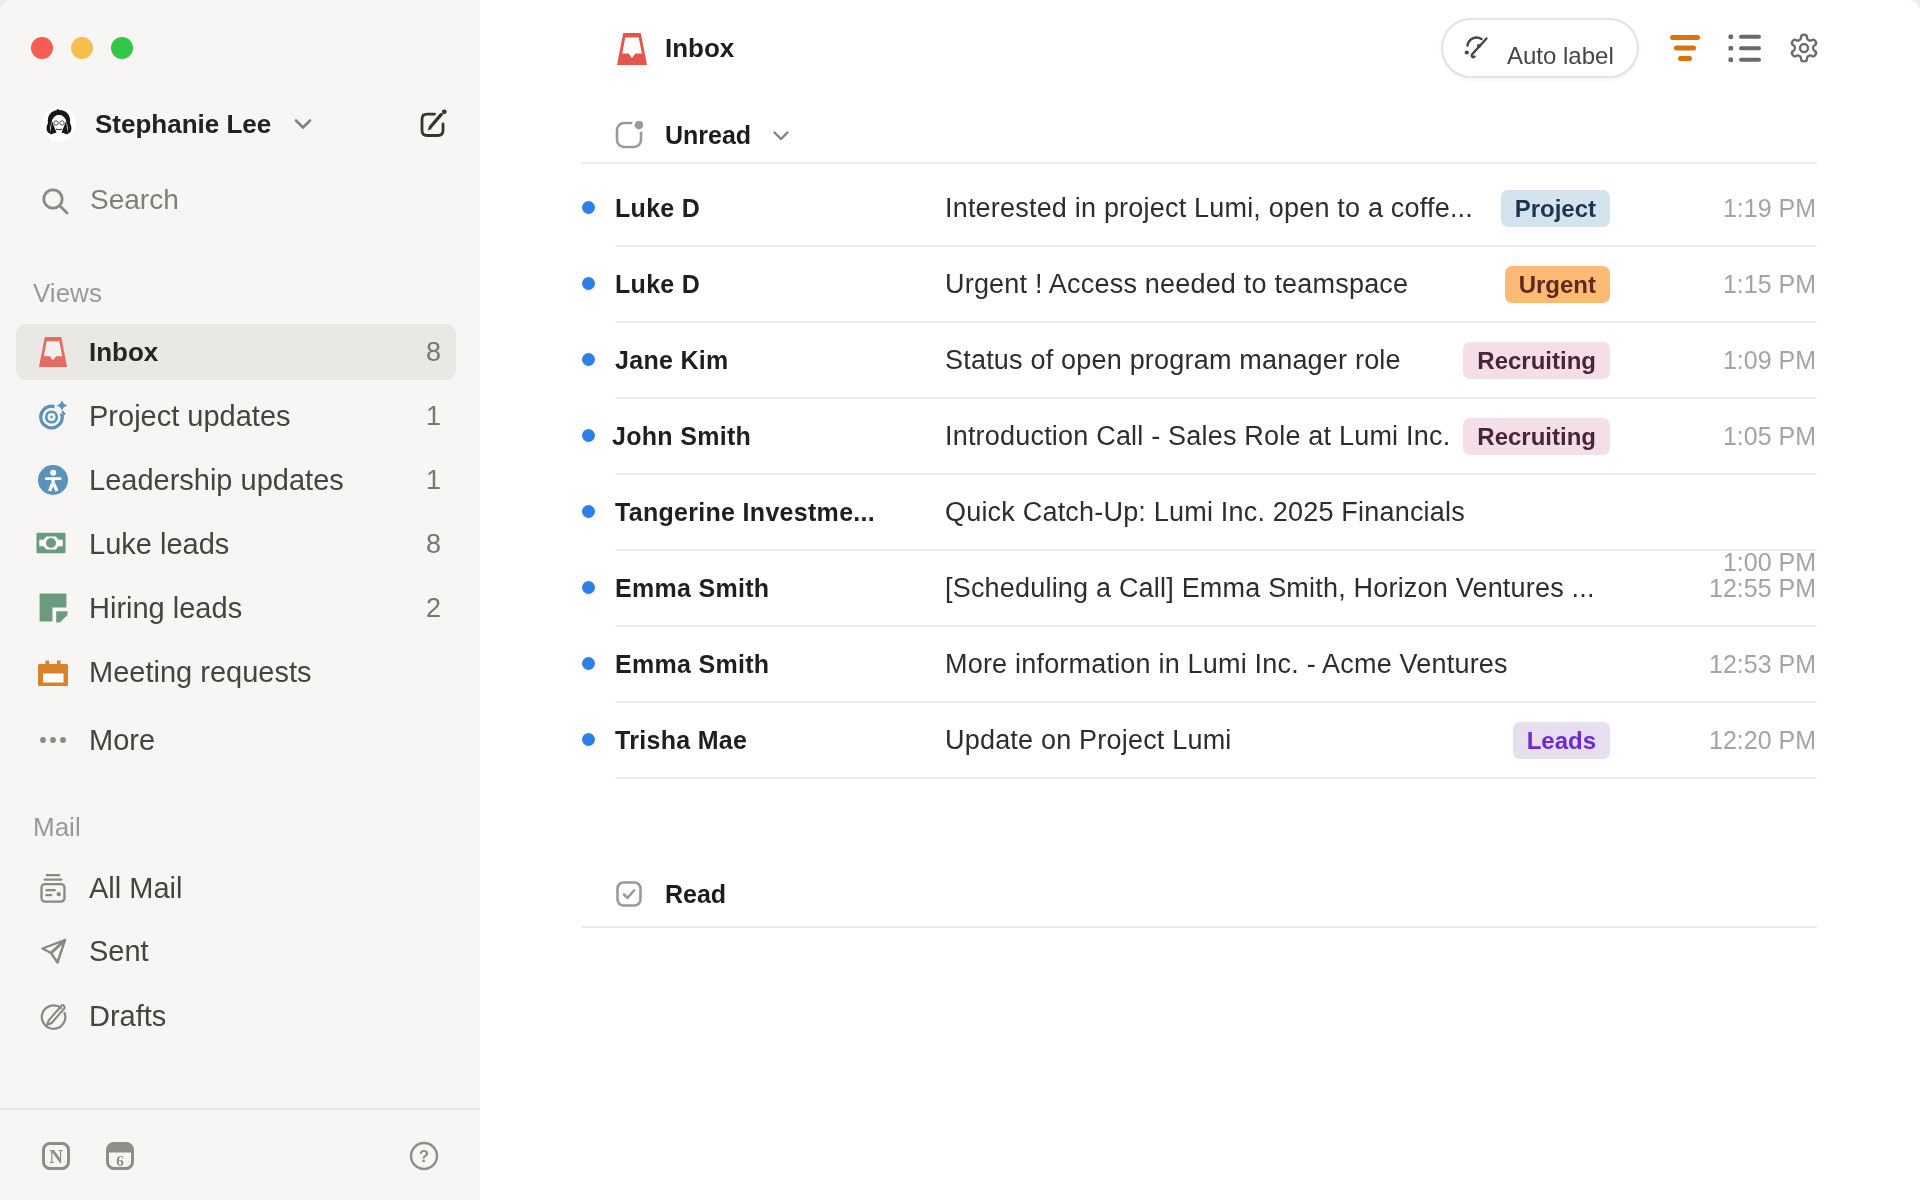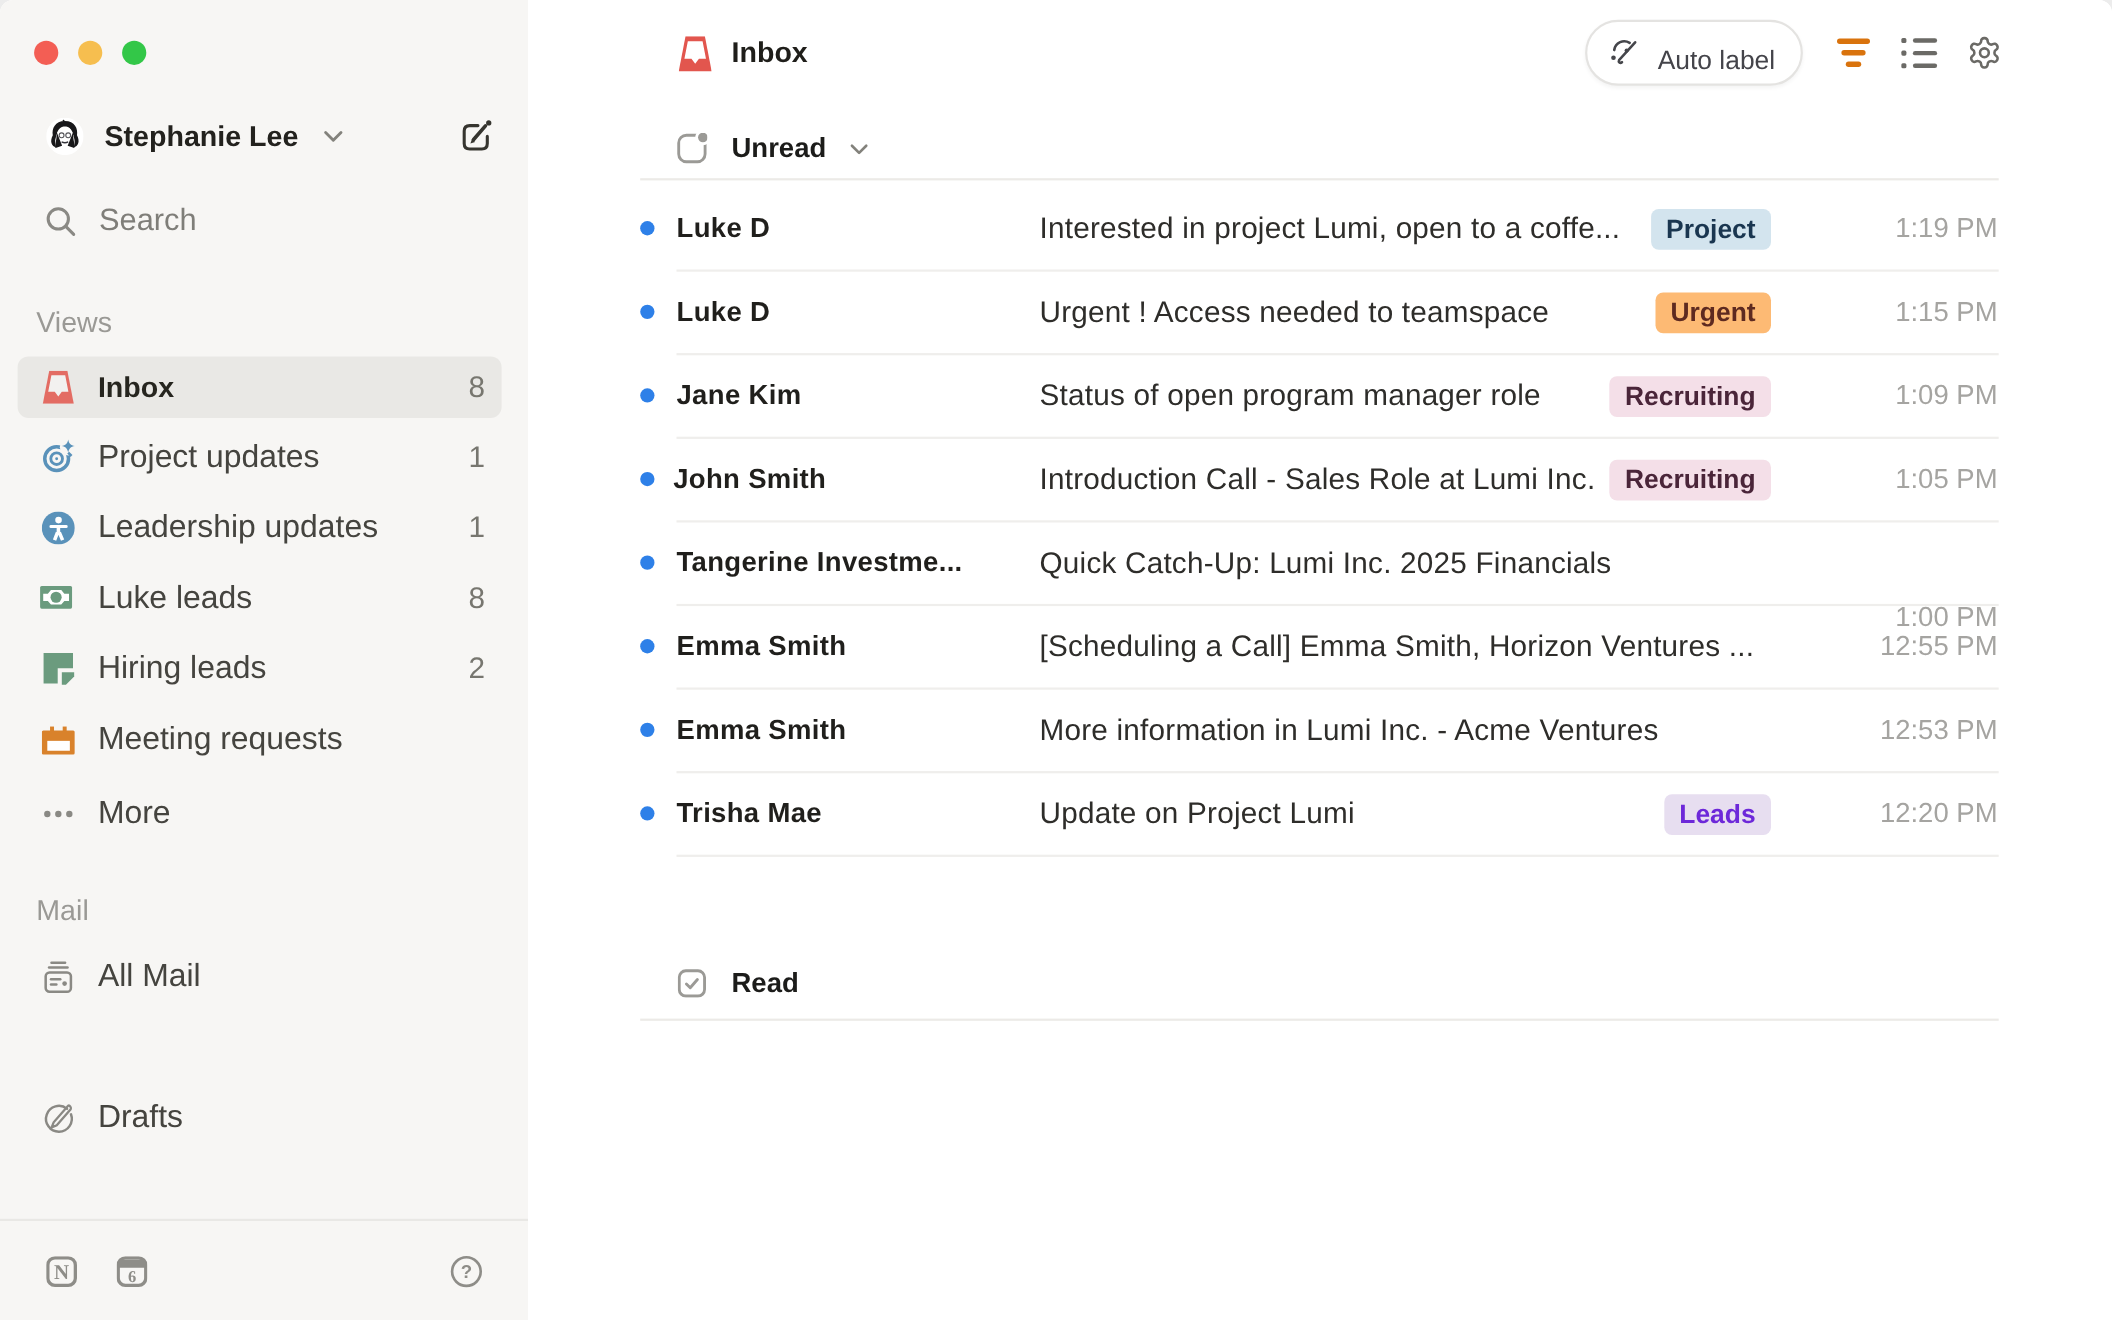--- a/index.html
+++ b/index.html
@@ -145,20 +145,27 @@
     <svg class="ic" width="30" height="34" viewBox="0 0 30 34" fill="none" stroke="#8a8984" stroke-width="2.6" stroke-linecap="round">
       <path d="M8 2.5 H22"></path>
       <path d="M5.5 7.5 H24.5"></path>
       <rect x="2" y="12.5" width="26" height="20" rx="4"></rect>
       <path d="M7.5 19.5 H17"></path>
       <path d="M7.5 25 H13"></path>
       <circle cx="21.5" cy="24" r="2.4" fill="#8a8984" stroke="none"></circle>
     </svg>
     <div class="lb">All Mail</div>
   </div>
+  <div class="nav" style="top:923px;">
+    <svg class="ic" width="30" height="30" viewBox="0 0 30 30" fill="none" stroke="#8a8984" stroke-width="2.4" stroke-linejoin="round">
+      <path d="M27 4 L4.5 12.5 L13 17 Z"></path>
+      <path d="M27 4 L19.5 26.5 L13 17 Z"></path>
+    </svg>
+    <div class="lb">Sent</div>
+  </div>
   <div class="nav" style="top:988px;">
     <svg class="ic" width="32" height="32" viewBox="0 0 32 32" fill="none" stroke="#8a8984" stroke-width="2.4" stroke-linecap="round">
       <path d="M24.5 7.5 A 12.5 12.5 0 1 0 28.3 12.8"></path>
       <path d="M25.5 4.5 L11.5 20.5 L9.5 25.5 L14.5 23.5 L28 8 C29 6.5 27 3.5 25.5 4.5 Z" stroke-width="2.2"></path>
     </svg>
     <div class="lb">Drafts</div>
   </div>
 
   <div class="abs" style="left:0; top:1108px; width:480px; height:2px; background:#e9e8e5;"></div>
   <svg class="abs" style="left:42px; top:1142px;" width="28" height="28" viewBox="0 0 28 28" fill="none">

